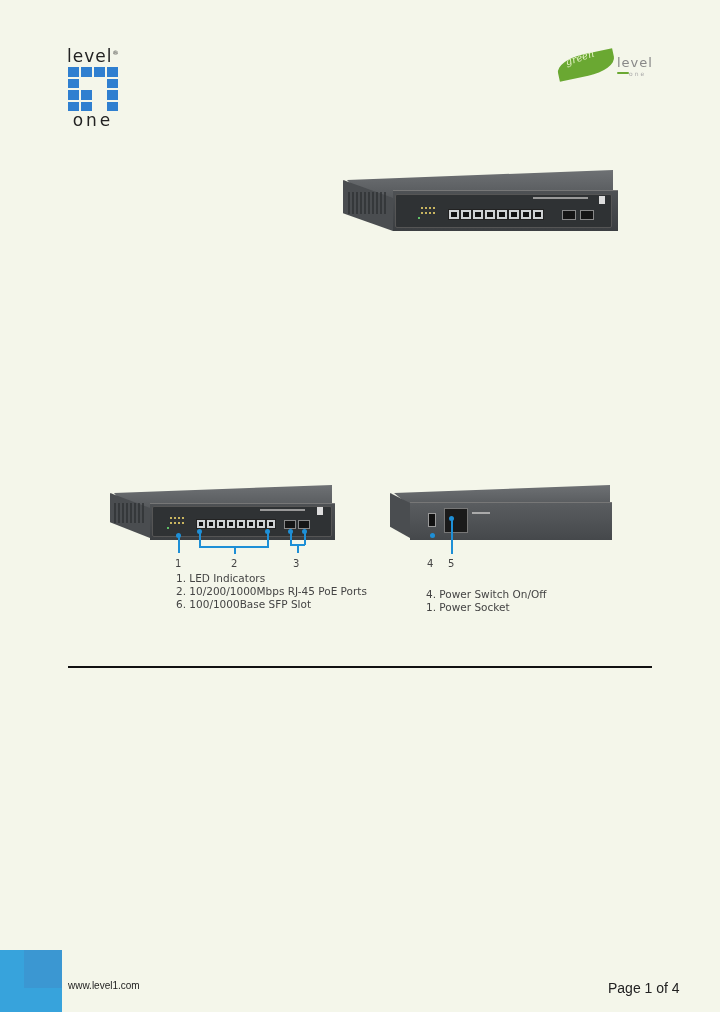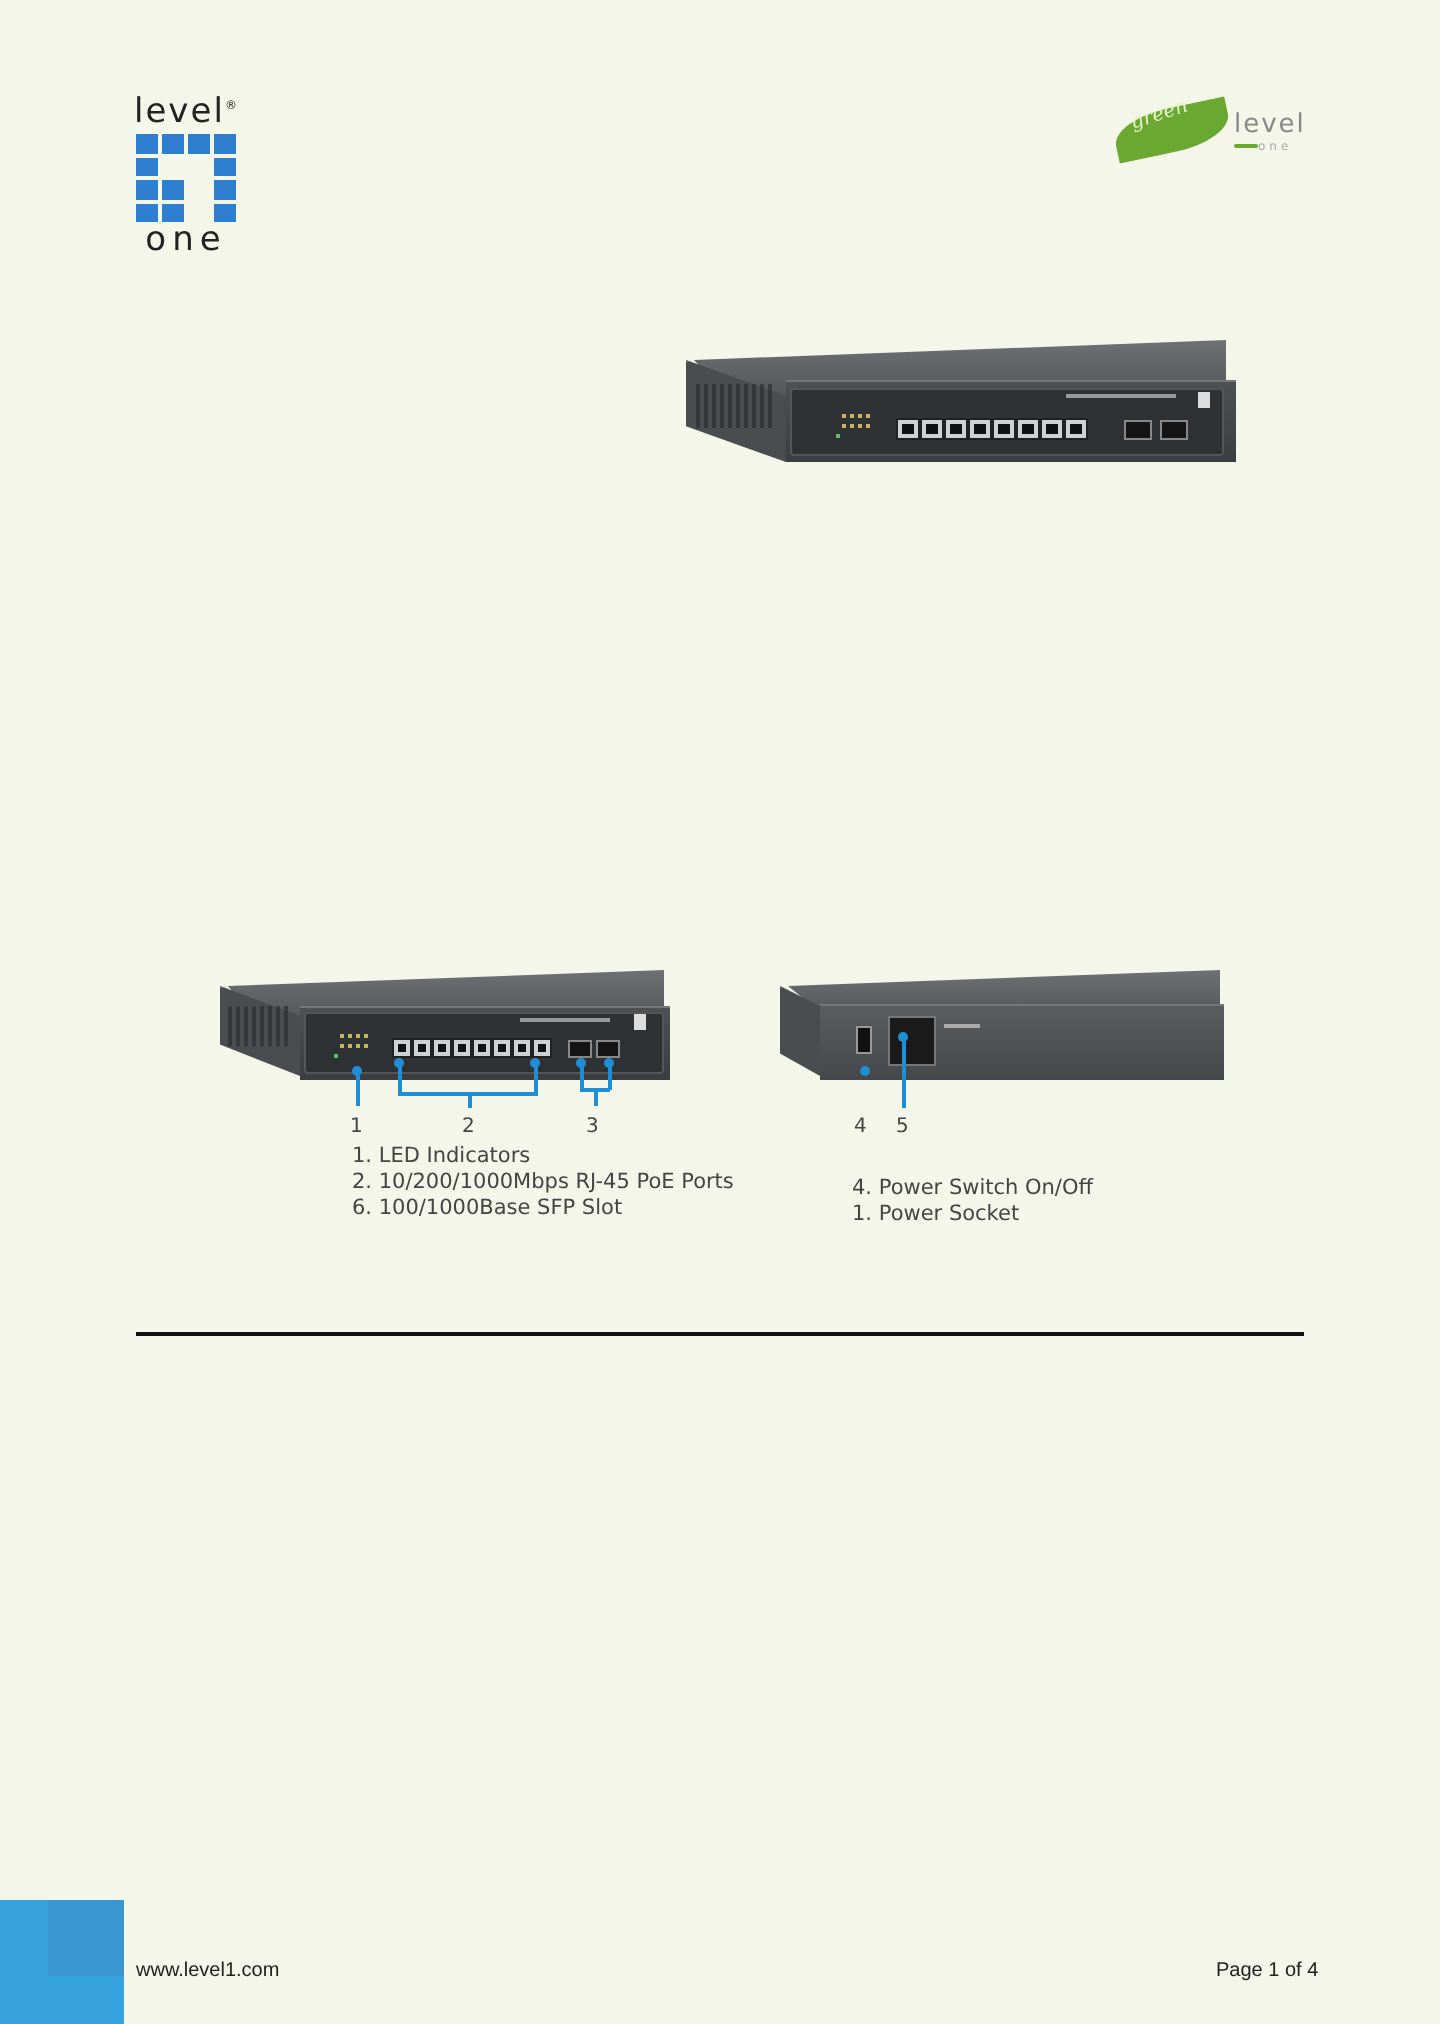--- a/index.html
+++ b/index.html
@@ -47,21 +47,21 @@
   .cnum { position:absolute; font-size:10px; color:#444; font-family:"DejaVu Sans", sans-serif; }
 
   .legend { position:absolute; font-size:10.5px; line-height:13px; color:#444; font-family:"DejaVu Sans", sans-serif; }
   .legend div { white-space:nowrap; }
 
   .hr { left:68px; top:666px; width:584px; height:2px; background:#111; }
 
   .footer-block { left:0; top:950px; width:62px; height:62px; background:#37a3dc; }
   .footer-inner { position:absolute; left:24px; top:0; width:38px; height:38px; background:#3b97d2; }
   .footer-url { left:68px; top:980px; font-family:"Liberation Sans", sans-serif; font-size:10px; color:#222; }
-  .footer-page { left:608px; top:980px; font-family:"Liberation Sans", sans-serif; font-size:10px; color:#222; }
+  .footer-page { left:608px; top:980px; font-family:"Liberation Sans", sans-serif; font-size:14px; color:#222; }
 </style>
 </head>
 <body>
 
 <div class="abs logo">
   <div class="logo-word logo-top"><span>level</span><sup>®</sup></div>
   <div class="logo-grid">
     <div class="sq" style="left:0;top:0"></div>
       <div class="sq" style="left:13px;top:0"></div>
       <div class="sq" style="left:26px;top:0"></div>

